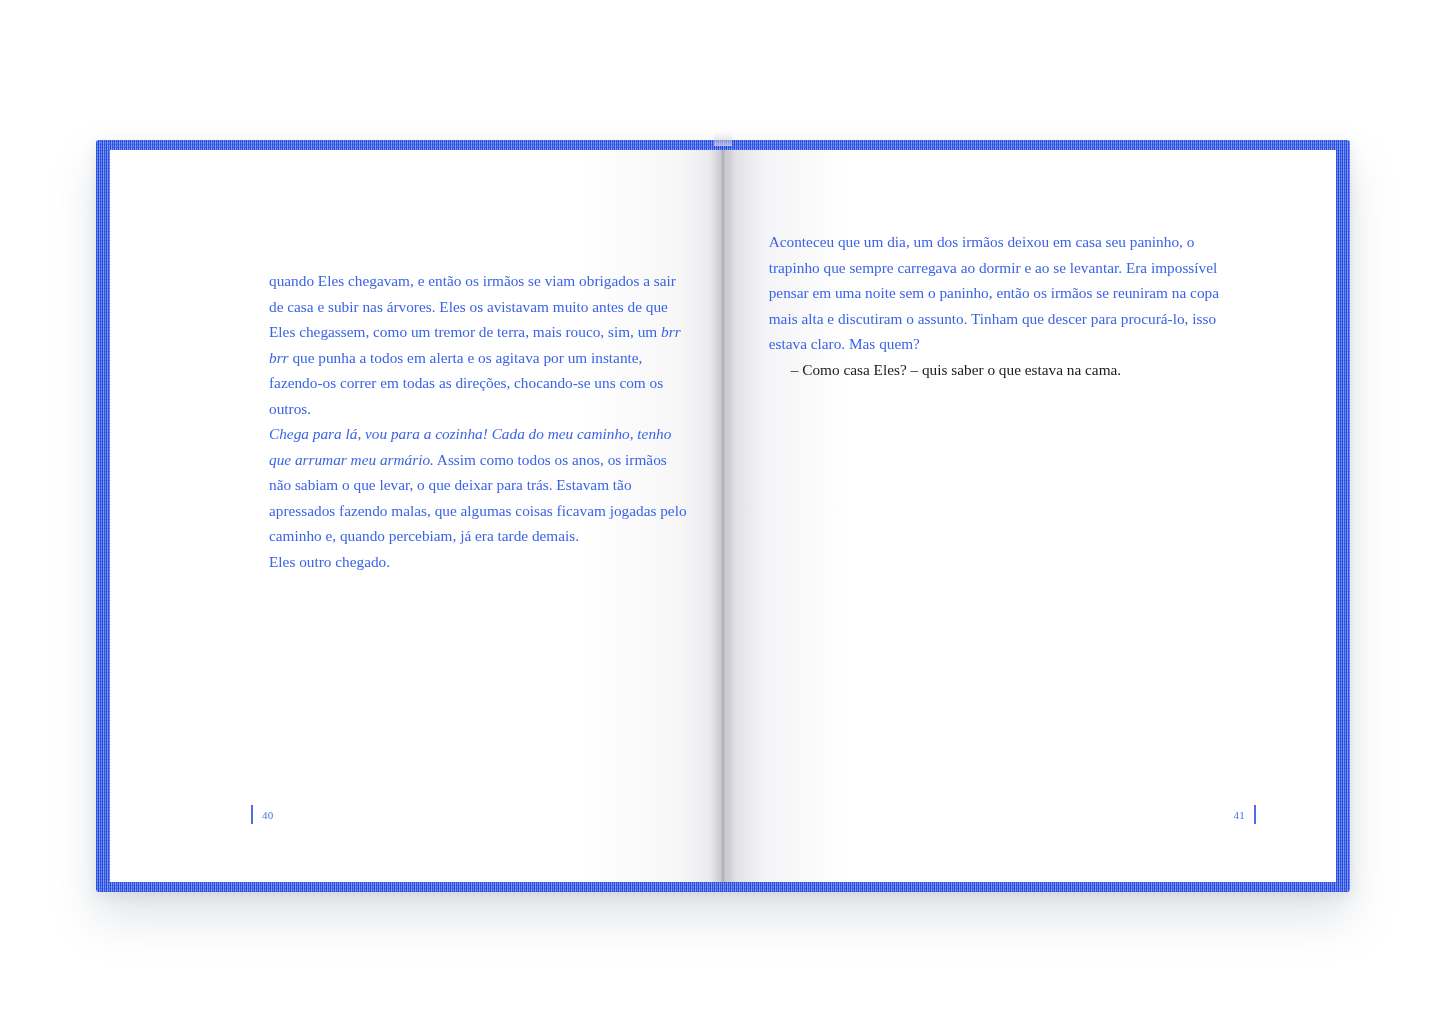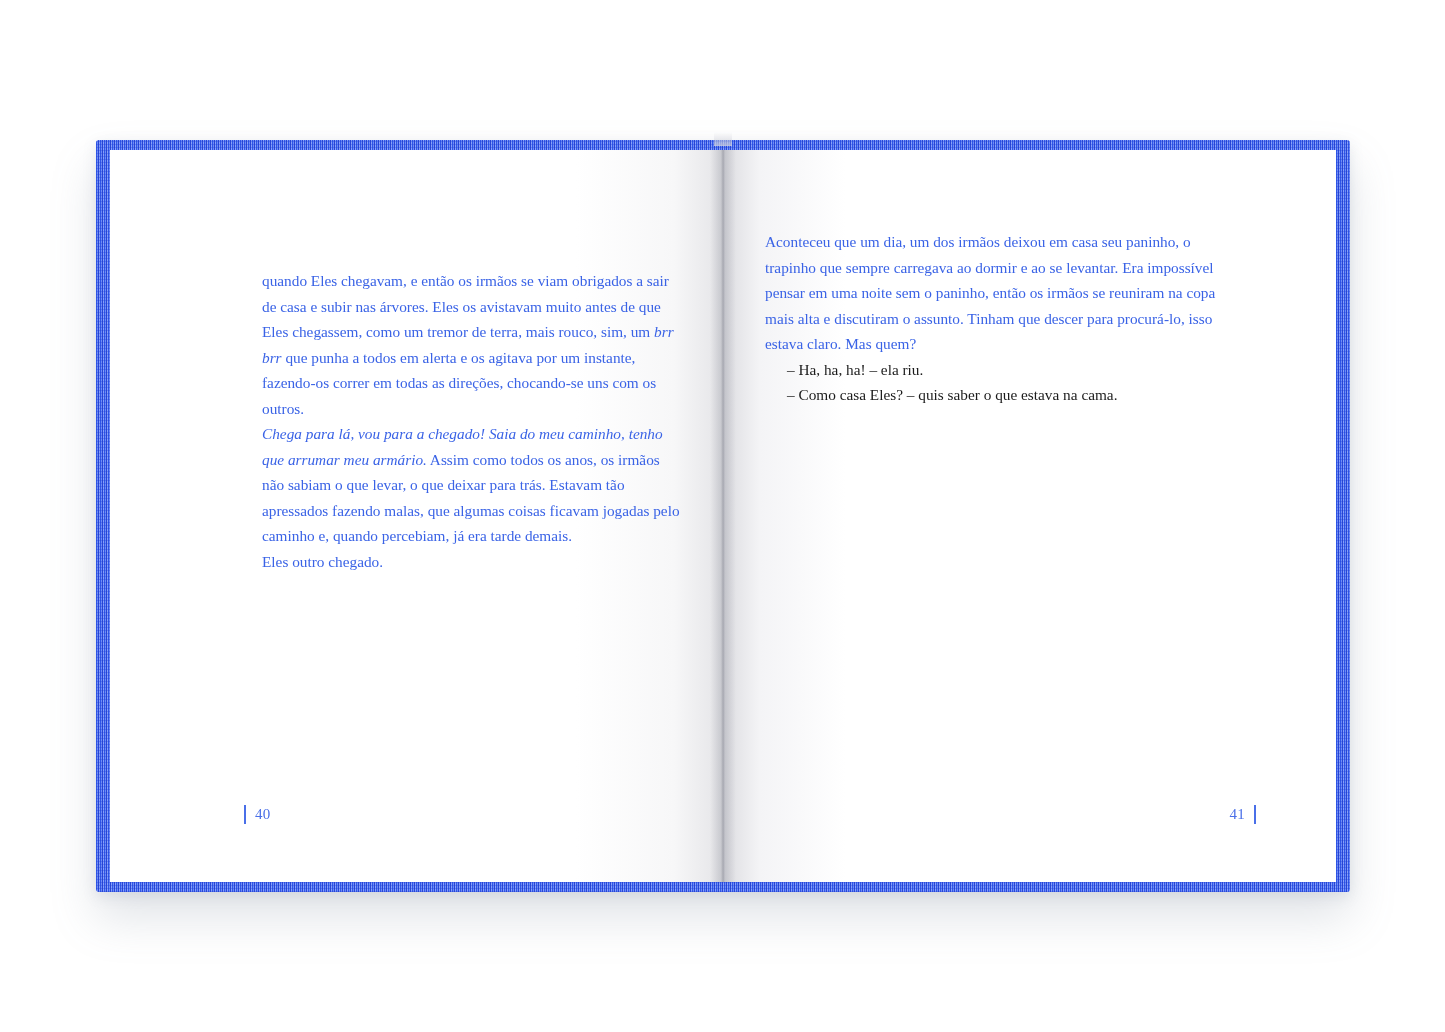--- a/index.html
+++ b/index.html
@@ -78,20 +78,21 @@
     width: 613px;
     height: 732px;
     background: #ffffff;
     box-sizing: border-box;
   }
 
   
   .page-left {
     background: linear-gradient(to right, #ffffff 0%, #ffffff 76%, #f7f7f8 92%, #e4e4e7 100%);
     padding: 118px 40px 0 152px;
+    margin-left: 7px;
   }
   .page-right {
     background: linear-gradient(to left, #ffffff 0%, #ffffff 80%, #f4f4f6 94%, #dcdce0 100%);
     padding: 79px 98px 0 42px;
   }
 
   .gutter {
     position: absolute;
     left: 50%;
     top: 150px;
@@ -141,21 +142,21 @@
   }
 
   
   .folio {
     position: absolute;
     bottom: 58px;
     display: flex;
     align-items: center;
     gap: 9px;
     color: #4a6fe8;
-    font-size: 15px;
+    font-size: 11px;
     letter-spacing: .3px;
   }
   .folio-left { left: 134px; }
   .folio-right { right: 80px; flex-direction: row-reverse; margin-top: 32px; }
   .folio-rule {
     display: block;
     width: 2px;
     height: 19px;
     background: #4a6fe8;
   }
@@ -176,21 +177,21 @@
         <p class="blue">
           quando Eles chegavam, e então os irmãos se viam obrigados a
           sair de casa e subir nas árvores. Eles os avistavam muito antes
           de que Eles chegassem, como um tremor de terra, mais rouco,
           sim, um <span class="em-ital">brr brr</span> que punha a todos em alerta e os agitava
           por um instante, fazendo-os correr em todas as direções,
           chocando-se uns com os outros.
         </p>
 
         <p class="blue">
-          <span class="em-ital">Chega para lá, vou para a chegado! Saia do meu caminho,
+          <span class="em-ital">Chega para lá, vou para a cozinha! Cada do meu caminho,
           tenho que arrumar meu armário.</span> Assim como todos os anos,
           os irmãos não sabiam o que levar, o que deixar para trás.
           Estavam tão apressados fazendo malas, que algumas coisas
           ficavam jogadas pelo caminho e, quando percebiam, já era
           tarde demais.
         </p>
 
         <p class="blue">Eles outro chegado.</p>
 
 
@@ -202,21 +203,20 @@
         <span>40</span>
       </div>
     </div>
 
     <div class="page page-right">
       <div class="text-col">
 
         <p class="blue">Aconteceu que um dia, um dos irmãos deixou em casa seu paninho, o trapinho que sempre carregava ao dormir e ao se levantar. Era impossível pensar em uma noite sem o paninho, então os irmãos se reuniram na copa mais alta e discutiram o assunto. Tinham que descer para procurá-lo, isso estava claro. Mas quem?</p>
 
 
-        <p class="indent">– Ha, ha, ha! – ela riu.</p>
 
         <p class="indent">– Como casa Eles? – quis saber o que estava na cama.</p>
 
 
       </div>
 
       <div class="folio folio-right">
         <span class="folio-rule"></span>
         <span>41</span>
       </div>

